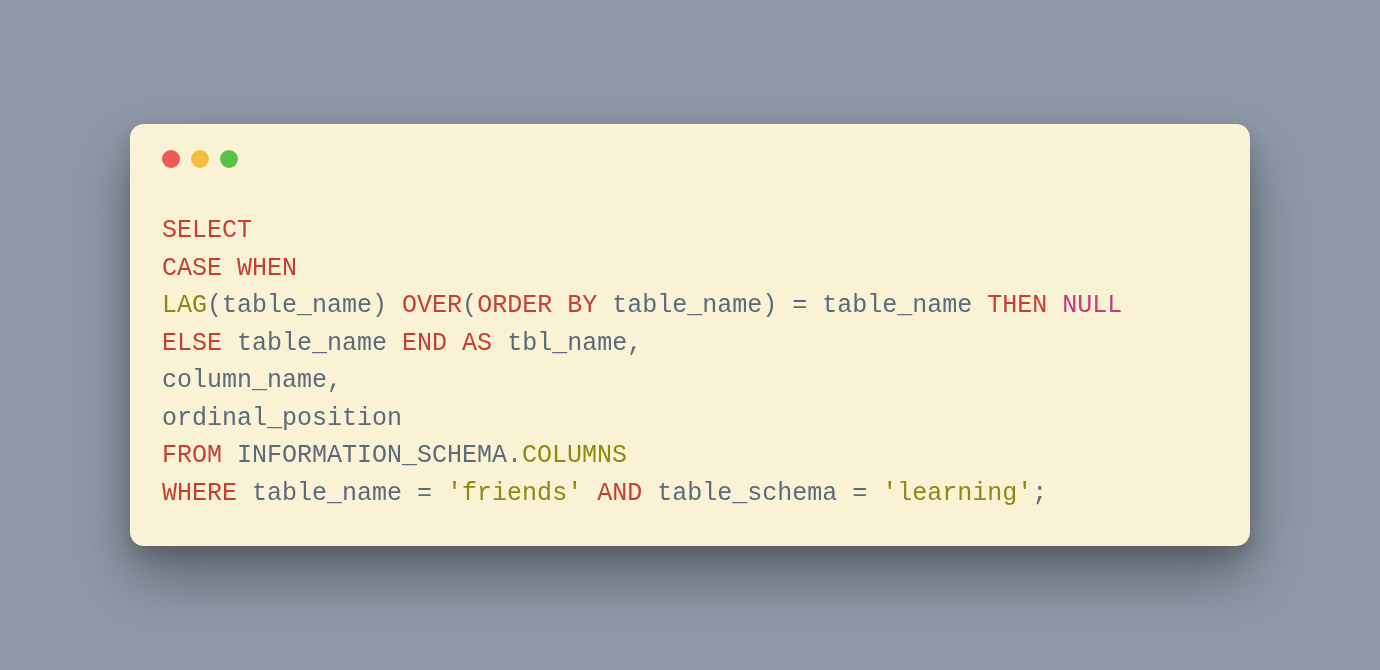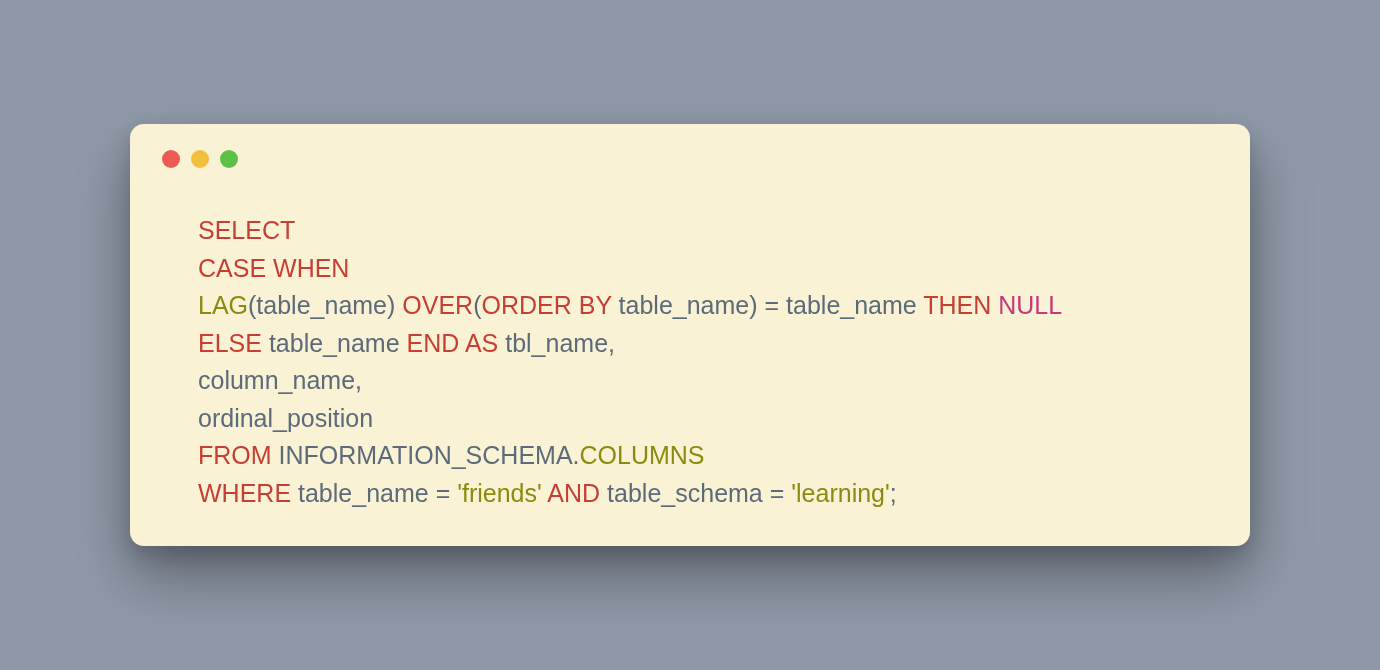--- a/index.html
+++ b/index.html
@@ -26,26 +26,25 @@
   }
   .dot {
     width: 18px;
     height: 18px;
     border-radius: 50%;
   }
   .dot-red    { background: #ec5a54; }
   .dot-yellow { background: #f2bf3c; }
   .dot-green  { background: #5dc147; }
   .code {
-    font-family: Liberation Sans, sans-serif;
+    font-family: Liberation Mono, monospace;
     font-size: 25px;
     line-height: 1.5;
     white-space: pre;
     color: #5c6a79;
-    margin-left: 36px;
   }
   .kw-red    { color: #c73e33; }
   .kw-olive  { color: #8a8b10; }
   .kw-pink   { color: #c63a7d; }
   .ident     { color: #5c6a79; }
   .str       { color: #8a8b10; }
 </style>
 </head>
 <body>
 

